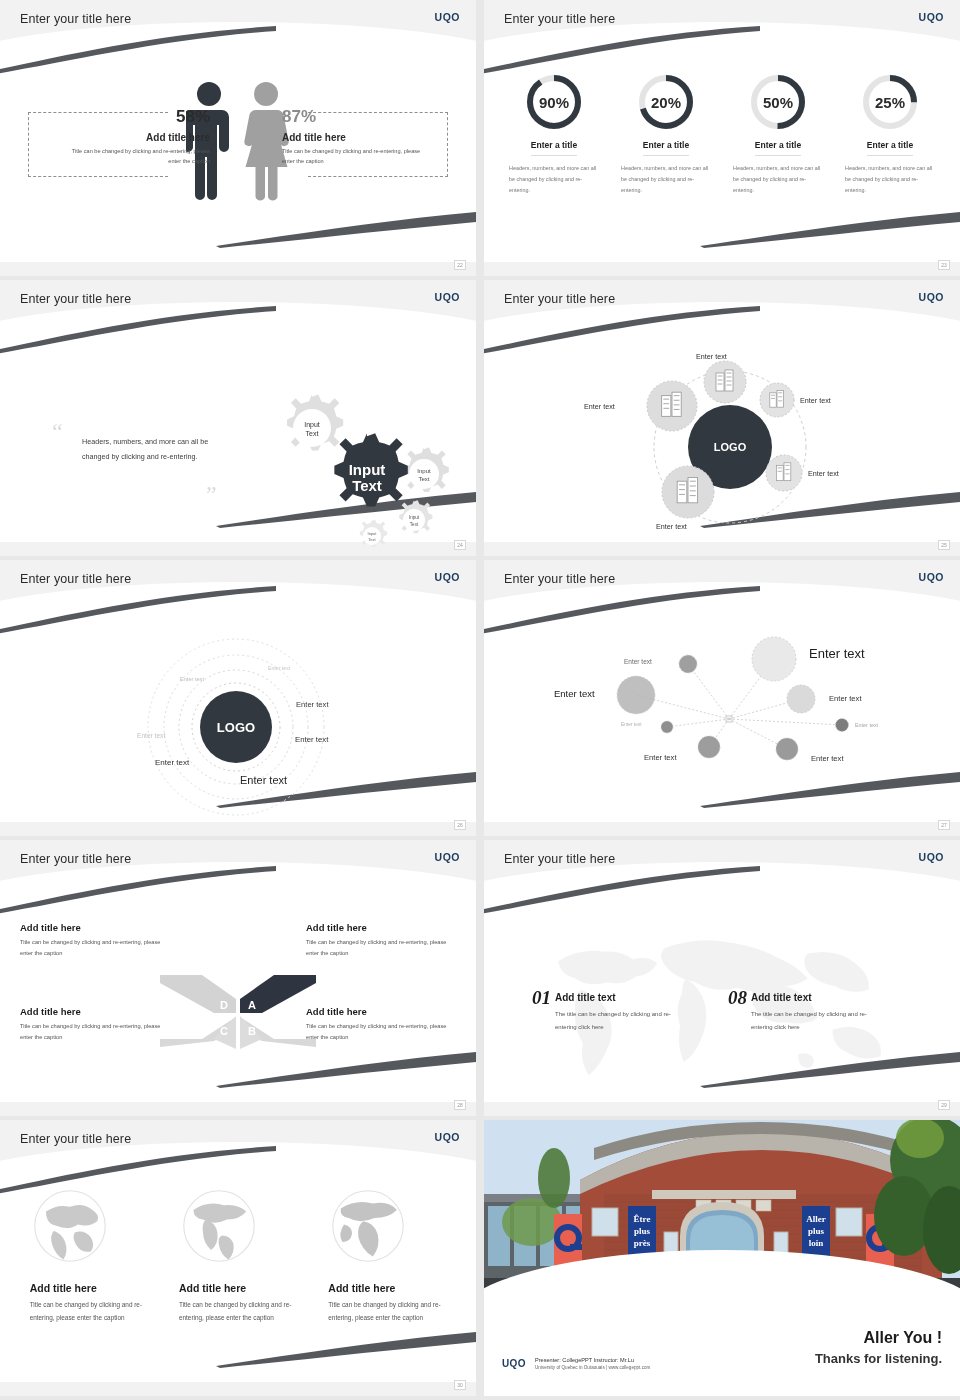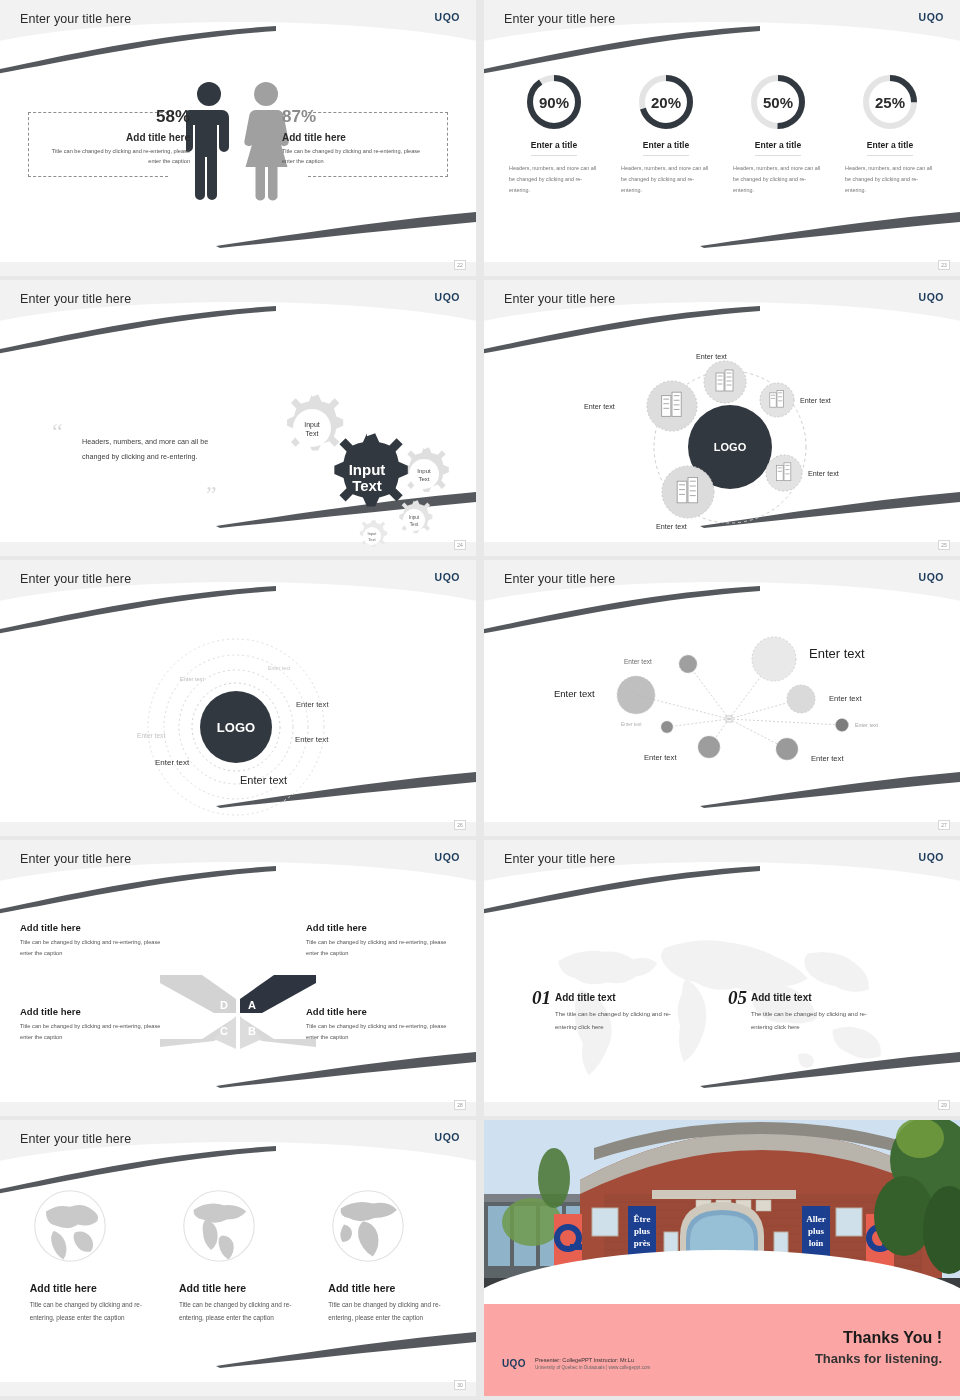--- a/index.html
+++ b/index.html
@@ -68,21 +68,21 @@
   }
   .stage{ position:absolute; left:0; top:62px; width:100%; height:200px; z-index:3;}
 
   
   .s1-wrap{ position:absolute; left:0; top:0; width:100%; height:100%; }
   .s1-dash-l{ position:absolute; left:28px; top:50px; width:140px; height:65px;
     border-left:1px dashed #8f8f8f; border-top:1px dashed #8f8f8f; border-bottom:1px dashed #8f8f8f;}
   .s1-dash-r{ position:absolute; right:28px; top:50px; width:140px; height:65px;
     border-right:1px dashed #8f8f8f; border-top:1px dashed #8f8f8f; border-bottom:1px dashed #8f8f8f;}
   .s1-col{ position:absolute; top:46px; width:150px; }
-  .s1-col.left{ left:40px; text-align:right;}
+  .s1-col.left{ left:60px; text-align:right;}
   .s1-col.right{ right:44px; text-align:left;}
   .s1-pct{ font-size:17px; font-weight:bold; color:#2b2b2b; line-height:1.1;}
   .s1-pct.grey{ color:#8b8b8b;}
   .s1-h{ font-size:10px; font-weight:bold; color:#2b2b2b; margin-top:5px;}
   .s1-p{ font-size:5.6px; color:#555; line-height:1.9; margin-top:3px;}
   .s1-figs{ position:absolute; left:50%; top:18px; transform:translateX(-50%);
     display:flex; gap:10px; align-items:flex-end;}
 
   
   .s2-row{ position:absolute; left:0; top:10px; width:100%;
@@ -135,21 +135,21 @@
 
   
   .s9-row{ position:absolute; left:0; top:4px; width:100%;
     display:flex; justify-content:space-around; padding:0 14px;}
   .s9-item{ width:118px;}
   .s9-globe{ width:80px; height:80px; margin:0 auto 12px auto;}
   .s9-h{ font-size:10.5px; font-weight:bold; color:#1d1d1d;}
   .s9-p{ font-size:6.4px; color:#555; line-height:2.0; margin-top:5px;}
 
   
-  .s10{ background:#fca5a5; }
+  .s10{ background:#ffffff; }
   .photo{ position:absolute; left:0; top:0; width:100%; height:184px; overflow:hidden;}
   .photo .sky{ position:absolute; inset:0;
     background:linear-gradient(#cfe3f2 0%, #e4eef6 55%, #dfe7ec 100%);}
   .photo .mask{ position:absolute; left:-6%; bottom:-96px; width:112%; height:150px;
     background:#fff; border-radius:50% / 70px;}
   .s10-thanks{ position:absolute; right:18px; bottom:30px; text-align:right;}
   .s10-th1{ font-size:16px; font-weight:bold; color:#1b1b1b;}
   .s10-th2{ font-size:13px; color:#333; margin-top:4px;font-weight:bold;}
   .s10-foot{ position:absolute; left:18px; bottom:26px; display:flex; gap:9px; align-items:center;}
   .s10-flogo{ font-size:10px; font-weight:bold; color:#1b3a5c; letter-spacing:.4px;}
@@ -623,21 +623,21 @@
       </svg>
 
       <div class="s8-item" style="left:48px;">
         <div class="s8-num">01</div>
         <div>
           <div class="s8-h">Add title text</div>
           <div class="s8-p">The title can be changed by clicking and re-entering click here</div>
         </div>
       </div>
       <div class="s8-item" style="left:244px;">
-        <div class="s8-num">05</div>
+        <div class="s8-num">08</div>
         <div>
           <div class="s8-h">Add title text</div>
           <div class="s8-p">The title can be changed by clicking and re-entering click here</div>
         </div>
       </div>
     </div>
     <div class="band-br">
       <svg width="260" height="40" viewBox="0 0 260 40">
           <path d="M0 38 C 80 26 170 12 260 4 L260 14 C 172 22 84 32 4 40 Z" fill="#55585c"></path>
         </svg>
@@ -802,21 +802,21 @@
           <ellipse cx="465" cy="110" rx="26" ry="44" fill="#2e5627"></ellipse>
           <ellipse cx="436" cy="18" rx="24" ry="20" fill="#6f9a3e" opacity=".9"></ellipse>
 
           <rect x="0" y="158" width="476" height="26" fill="#3a3d3f"></rect>
         </g>
       </svg>
       <div class="mask"></div>
     </div>
 
     <div class="s10-thanks">
-      <div class="s10-th1">Thanks You !</div>
+      <div class="s10-th1">Aller You !</div>
       <div class="s10-th2">Thanks for listening.</div>
     </div>
 
     <div class="s10-foot">
       <div class="s10-flogo">UQO</div>
       <div>
         <div class="s10-f1">Presenter: CollegePPT   Instructor: Mr.Lu</div>
         <div class="s10-f2">University of Quebec in Outaouais  |  www.collegeppt.com</div>
       </div>
     </div>

